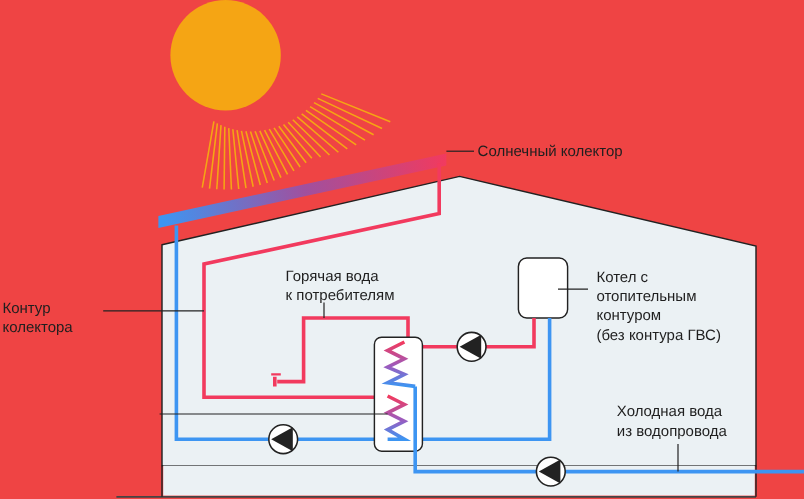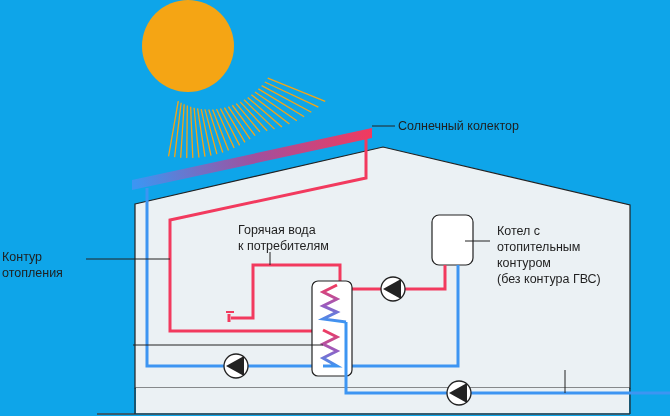--- a/index.html
+++ b/index.html
@@ -1,16 +1,16 @@
 <!DOCTYPE html>
 <html><head>
 <meta charset="utf-8">
 <style>
   html,body{margin:0;padding:0;background:#fff;}
-  #stage{position:relative;width:670px;height:416px;overflow:hidden;background:#0ea5e9;font-family:"Liberation Sans",sans-serif;}
+  #stage{position:relative;width:670px;height:416px;overflow:hidden;background:#ef4444;font-family:"Liberation Sans",sans-serif;}
   svg{position:absolute;left:0;top:0;}
   .lbl{position:absolute;font-size:12.5px;line-height:16px;color:#1f1f1f;white-space:pre-line;}
 </style>
 </head>
 <body>
 
 <div id="stage">
 <svg width="670" height="416" viewBox="0 0 670 416">
   <defs>
     <linearGradient id="panelGrad" x1="135" y1="180" x2="372" y2="130" gradientUnits="userSpaceOnUse">
@@ -105,14 +105,16 @@
 </svg>
 
 <div class="lbl" style="left:398px;top:118px;">Солнечный колектор</div>
 <div class="lbl" style="left:497px;top:223px;">Котел с
 отопительным
 контуром
 (без контура ГВС)</div>
 <div class="lbl" style="left:238px;top:222px;">Горячая вода
 к потребителям</div>
 <div class="lbl" style="left:2px;top:249px;">Контур
-отопления</div>
+колектора</div>
+<div class="lbl" style="left:514px;top:335px;">Холодная вода
+из водопровода</div>
 </div>
 
 </body></html>

